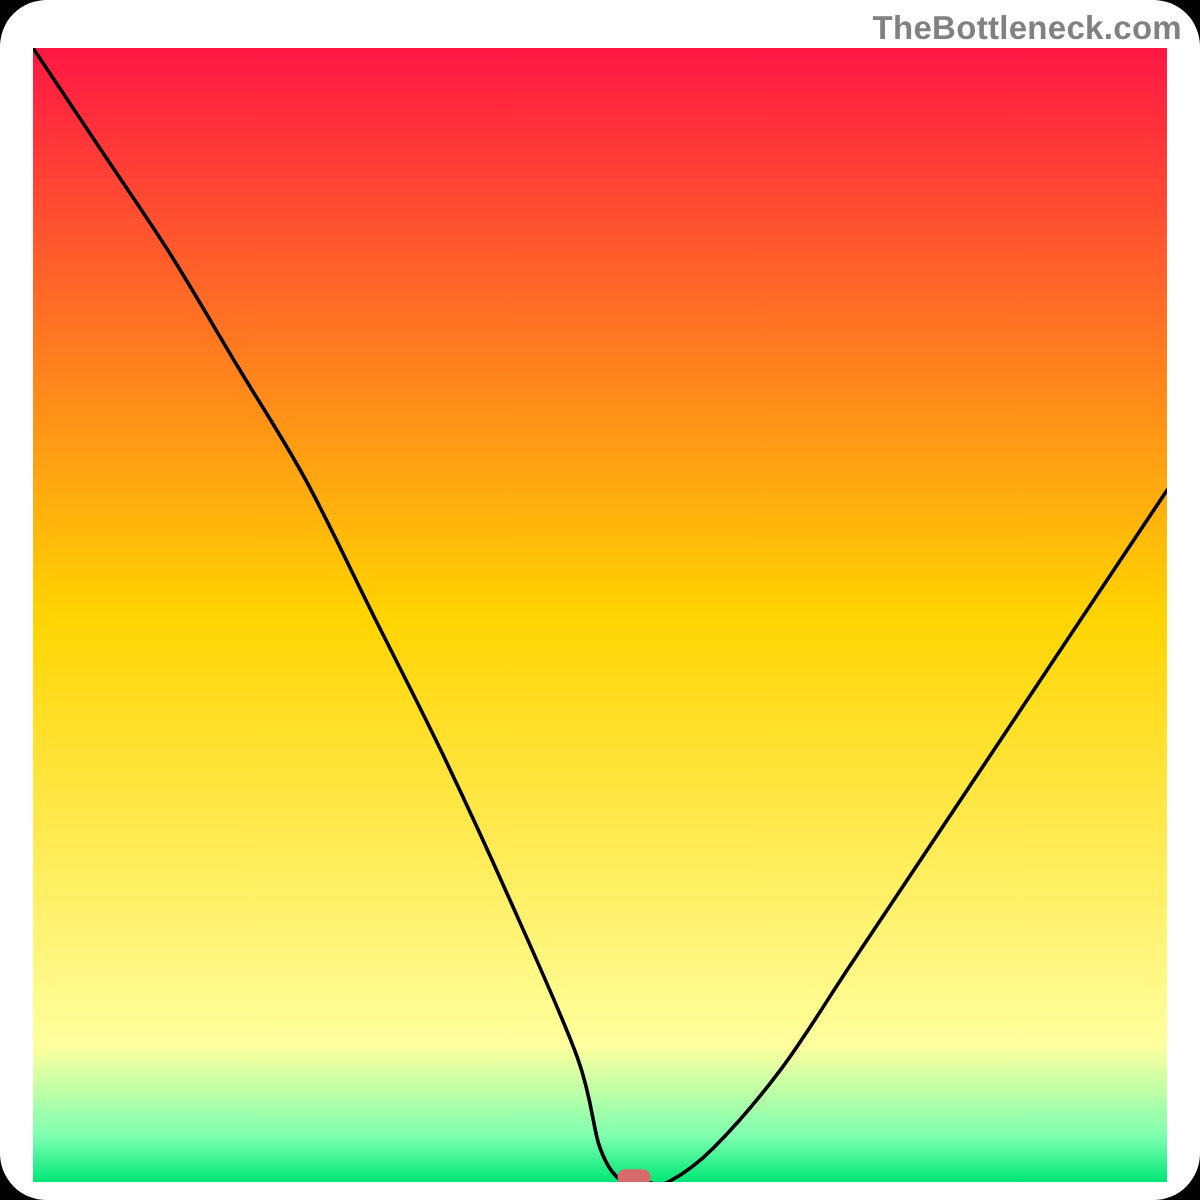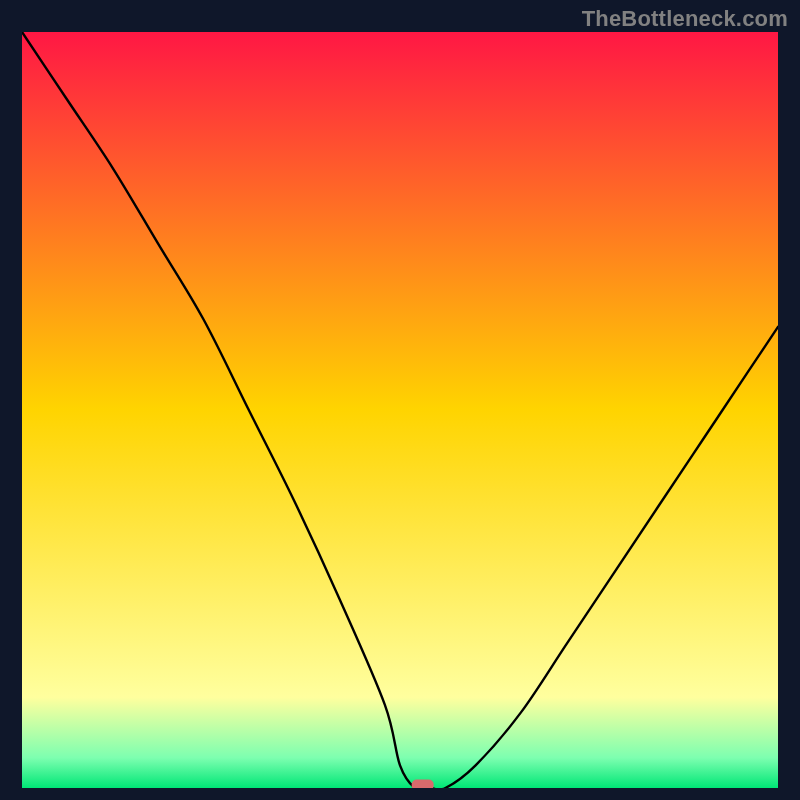--- a/index.html
+++ b/index.html
@@ -9,21 +9,22 @@
     height: 800px;
     background: #000;
     overflow: hidden;
   }
   .frame {
     position: absolute;
     left: 0;
     top: 0;
     width: 800px;
     height: 800px;
-    background: #0f172a;
+    background: #ffffff;
+    border-radius: 31px;
   }
   .watermark {
     position: absolute;
     top: 6px;
     right: 12px;
     font-family: Arial, Helvetica, sans-serif;
     font-size: 22px;
     font-weight: 600;
     color: #818181;
     letter-spacing: 0.2px;

